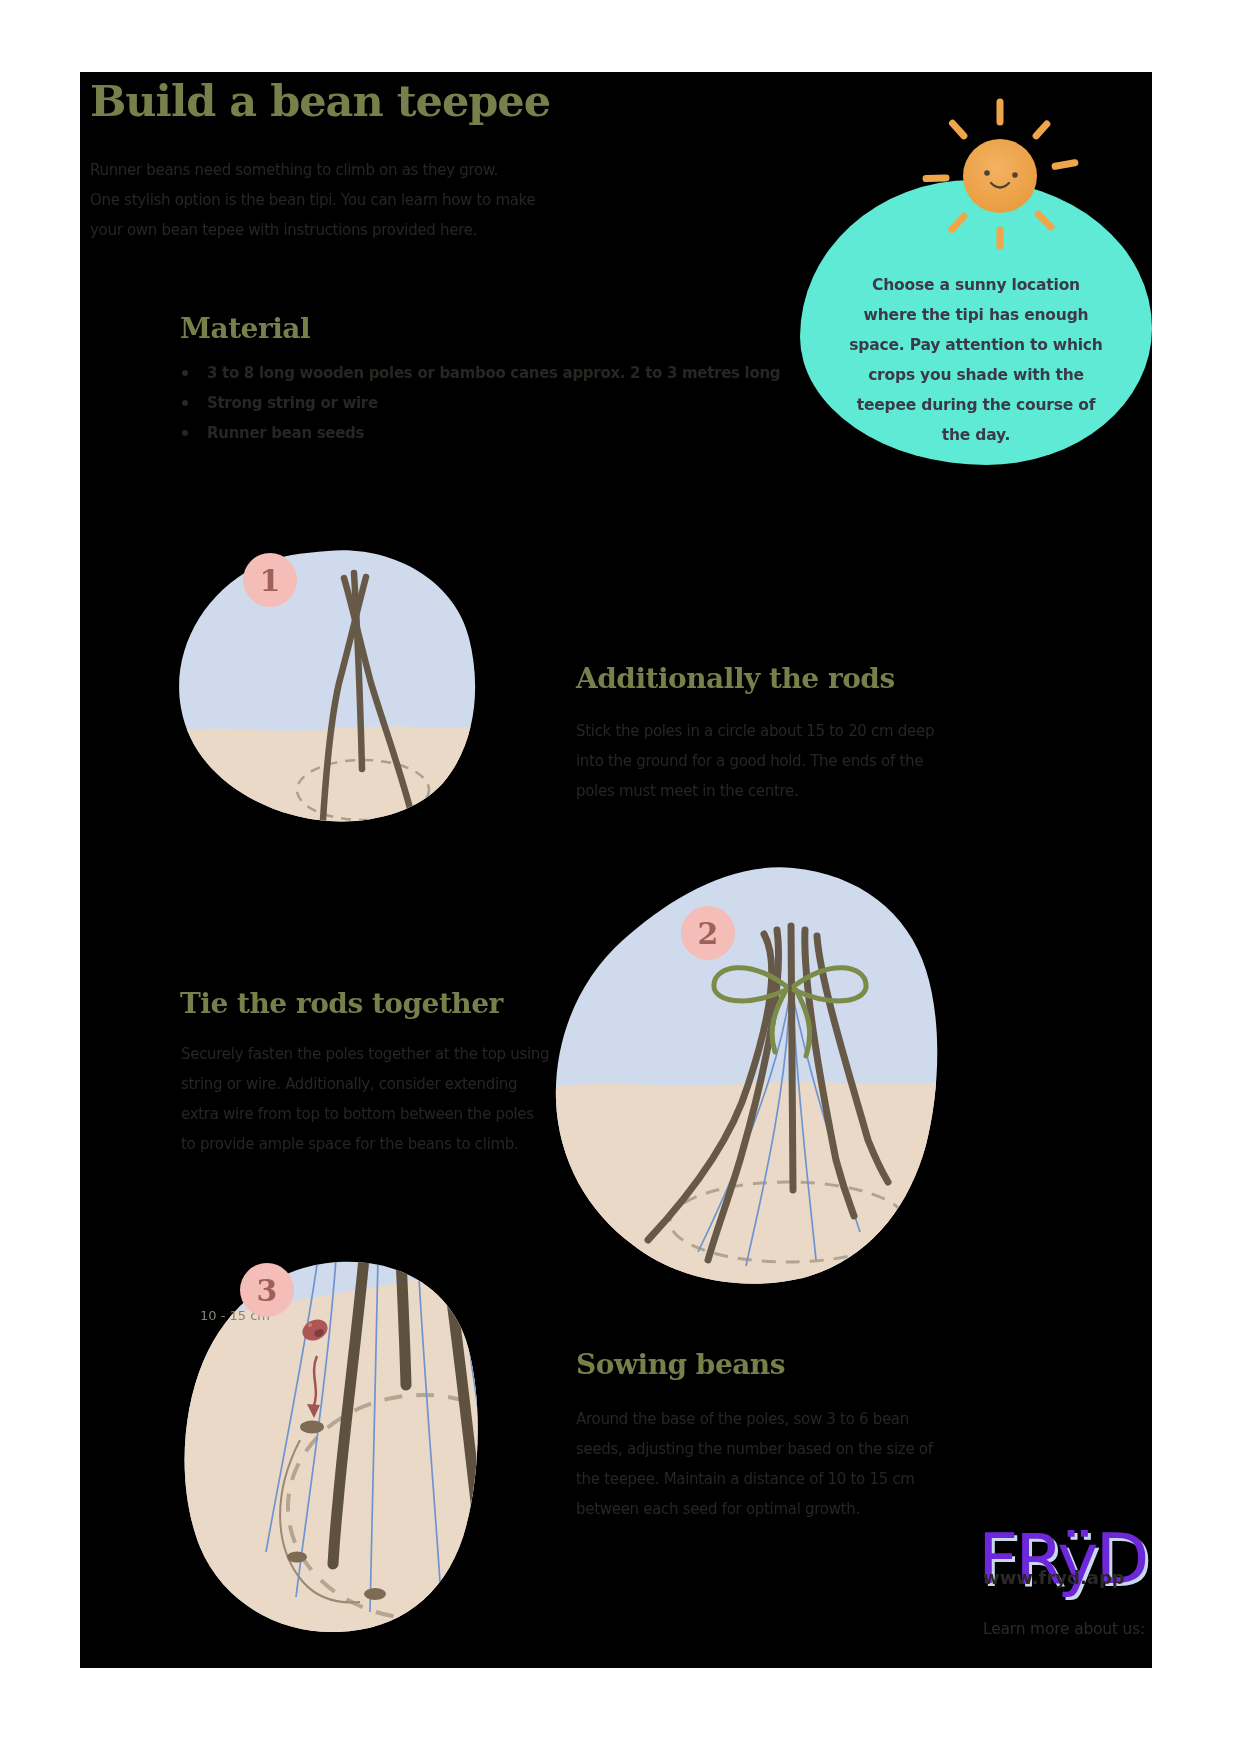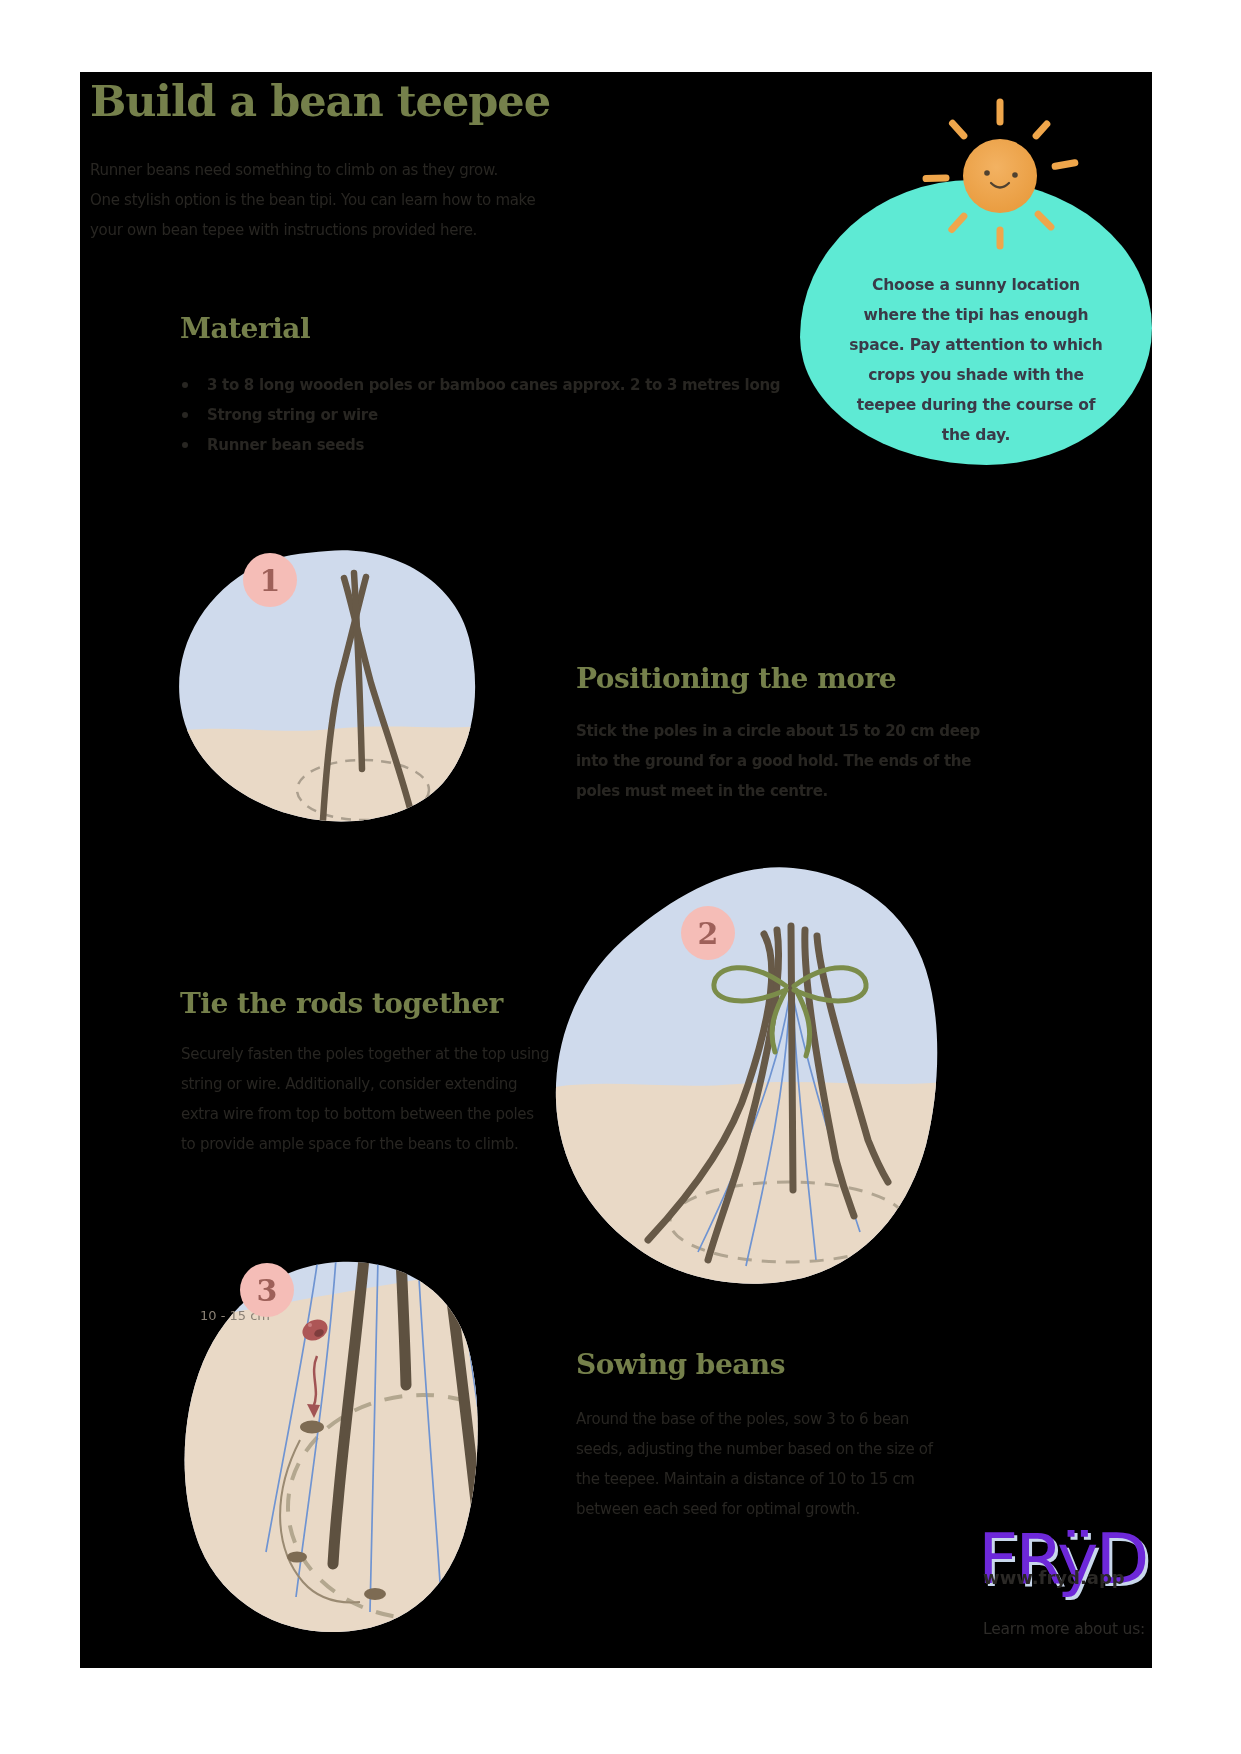--- a/index.html
+++ b/index.html
@@ -12,28 +12,28 @@
   .h2{font-size:28px;letter-spacing:-0.5px;z-index:3;}
   .body-copy{color:#282622;font-size:15px;line-height:30px;letter-spacing:-0.3px;z-index:3;}
   .bline{white-space:nowrap;}
   .intro{left:90px;top:155px;}
   .note-blob{left:800px;top:180px;width:352px;height:285px;background:#5eead4;
              border-radius:49% 51% 47% 53% / 55% 52% 48% 45%;z-index:1;}
   .note-text{padding-top:90px;text-align:center;font-size:15.5px;font-weight:600;
              color:#3a3a48;line-height:30px;letter-spacing:-0.2px;}
   .sun-svg{left:920px;top:90px;z-index:2;}
   .material-h{left:180px;top:312px;}
-  .materials{left:180px;top:370px;list-style:none;margin:0;padding:0;z-index:3;}
+  .materials{left:180px;top:358px;list-style:none;margin:0;padding:0;z-index:3;}
   .materials li{position:relative;height:30px;line-height:30px;padding-left:27px;
                 font-size:15px;font-weight:600;color:#282622;letter-spacing:-0.3px;white-space:nowrap;}
   .materials li .dot{position:absolute;left:2px;top:12px;width:6px;height:6px;border-radius:50%;
                 background:#282622;}
   .step-svg{z-index:2;}
   .h-positioning{left:576px;top:662px;}
-  .p-positioning{left:576px;top:716px;font-weight:bold;}
+  .p-positioning{left:576px;top:716px;}
   .h-tie{left:180px;top:987px;}
   .p-tie{left:181px;top:1039px;}
   .h-sowing{left:576px;top:1348px;}
   .p-sowing{left:576px;top:1404px;}
   .logo{left:978px;top:1524px;font-size:70px;font-weight:400;letter-spacing:-3px;
         color:#6d28d9;z-index:3;text-shadow:3px 3px 0 #c8d7eb;line-height:1;}
   .learn-more{left:983px;top:1620px;font-size:15.5px;color:#2d2b28;letter-spacing:-0.2px;z-index:3;}
   .site-url{left:983px;top:1567px;font-size:18px;font-weight:700;color:#2b2926;z-index:3;
             text-decoration:none;display:block;}
   svg text.badge-num{font-family:"DejaVu Serif",serif;font-weight:700;fill:#9e6059;}
@@ -111,21 +111,21 @@
         <path d="M181 35 C189 62 196 95 208 140 C220 180 240 235 250 277"></path>
         <path d="M191 30 C194 80 197 150 199 226"></path>
       </g>
     </g>
     <g>
       <circle cx="107" cy="37" r="27" fill="#f5bdb7"></circle>
       <text class="badge-num" x="107" y="48" font-size="30" text-anchor="middle">1</text>
     </g>
   </svg>
 
-  <h2 class="abs h2 serif-h h-positioning">Positioning the more</h2>
+  <h2 class="abs h2 serif-h h-positioning">Additionally the rods</h2>
   <div class="abs body-copy p-positioning">
     <div class="bline">Stick the poles in a circle about 15 to 20 cm deep</div>
     <div class="bline">into the ground for a good hold. The ends of the</div>
     <div class="bline">poles must meet in the centre.</div>
   </div>
 
   <h2 class="abs h2 serif-h h-tie">Tie the rods together</h2>
   <div class="abs body-copy p-tie">
     <div class="bline">Securely fasten the poles together at the top using</div>
     <div class="bline">string or wire. Additionally, consider extending</div>

